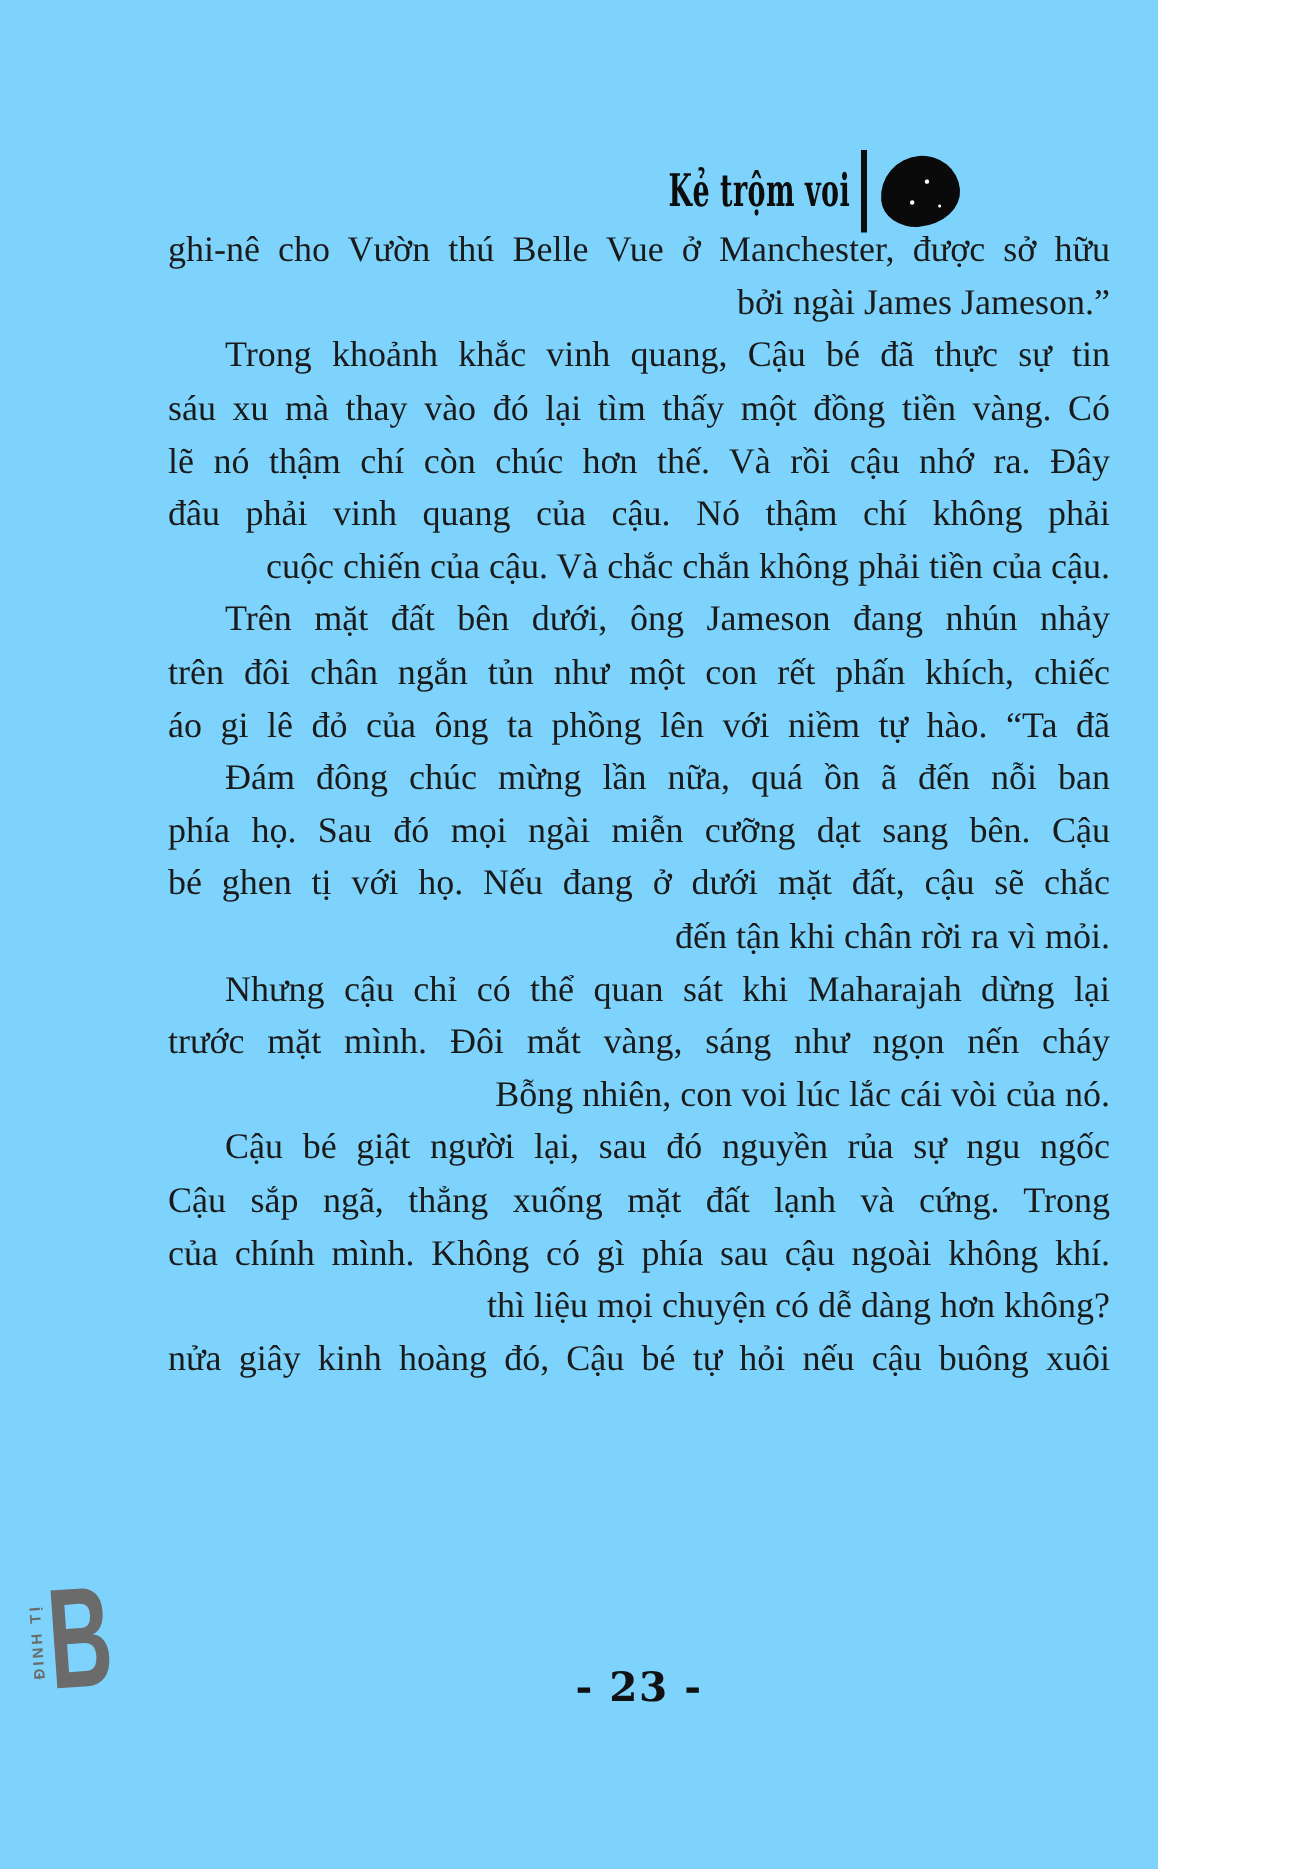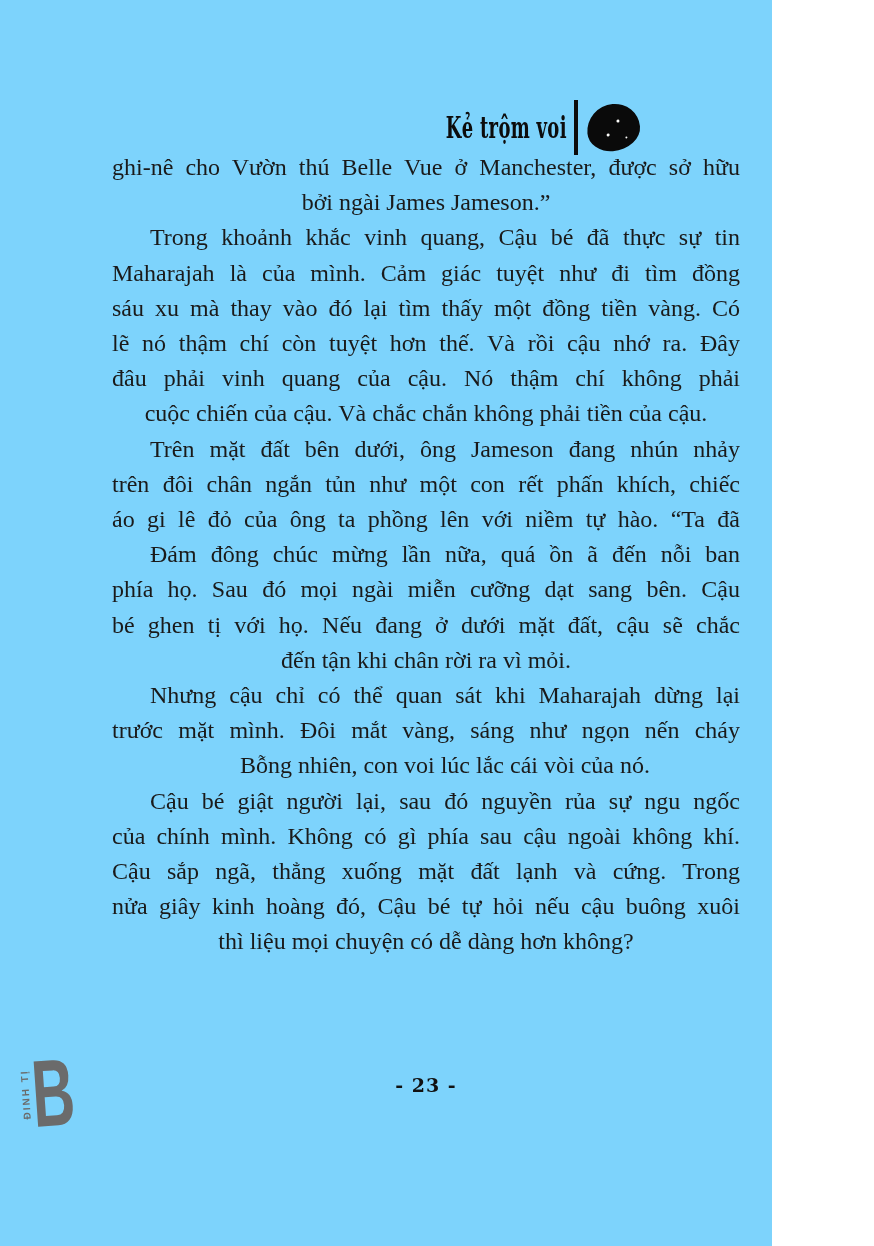--- a/index.html
+++ b/index.html
@@ -37,30 +37,30 @@
     content:""; position:absolute; left:56%; top:34%;
     width:3px; height:3px; background:#fcfcfa; border-radius:50%;
     box-shadow:-11px 13px 0 0 #fcfcfa, 7px 17px 0 -0.5px #fcfcfa;
   }
 
   
   .body-text {
     position:absolute; left:112px; top:150px; width:628px;
     font-size:24px; color:#1a1a1a;
   }
-  .line { line-height:35.2px; text-align:center; }
+  .line { line-height:35.2px; text-align:right; }
   .line.just { text-align:justify; text-align-last:justify; }
   .line.ind  { text-indent:38px; }
 
   
   .page-number {
-    position:absolute; left:112px; width:628px; top:1074px;
+    position:absolute; left:112px; width:628px; top:1110px;
     text-align:center;
     font-family:"DejaVu Serif",serif;
-    font-weight:700; font-size:19px; color:#111;
+    font-weight:700; font-size:27px; color:#111;
     letter-spacing:1px;
   }
 
   
   .pub-logo {
     position:absolute; left:20px; top:1052px;
     display:flex; align-items:center;
     transform:rotate(-4deg);
     color:#6b6b6b;
   }
@@ -84,40 +84,39 @@
   <div class="header">
     <span class="running-title">Kẻ trộm voi</span>
     <span class="header-bar"></span>
     <span class="ink-blob"></span>
   </div>
 
   <div class="body-text">
       <div class="line just">ghi-nê cho Vườn thú Belle Vue ở Manchester, được sở hữu</div>
       <div class="line">bởi ngài James Jameson.”</div>
       <div class="line just ind">Trong khoảnh khắc vinh quang, Cậu bé đã thực sự tin</div>
-      <div class="line just">Maharajah là của mình. Cảm giác tuyệt như đi tìm đồng</div>
       <div class="line just">sáu xu mà thay vào đó lại tìm thấy một đồng tiền vàng. Có</div>
-      <div class="line just">lẽ nó thậm chí còn tuyệt hơn thế. Và rồi cậu nhớ ra. Đây</div>
+      <div class="line just">lẽ nó thậm chí còn chúc hơn thế. Và rồi cậu nhớ ra. Đây</div>
       <div class="line just">đâu phải vinh quang của cậu. Nó thậm chí không phải</div>
       <div class="line">cuộc chiến của cậu. Và chắc chắn không phải tiền của cậu.</div>
       <div class="line just ind">Trên mặt đất bên dưới, ông Jameson đang nhún nhảy</div>
       <div class="line just">trên đôi chân ngắn tủn như một con rết phấn khích, chiếc</div>
       <div class="line just">áo gi lê đỏ của ông ta phồng lên với niềm tự hào. “Ta đã</div>
       <div class="line just ind">Đám đông chúc mừng lần nữa, quá ồn ã đến nỗi ban</div>
       <div class="line just">phía họ. Sau đó mọi ngài miễn cưỡng dạt sang bên. Cậu</div>
       <div class="line just">bé ghen tị với họ. Nếu đang ở dưới mặt đất, cậu sẽ chắc</div>
       <div class="line">đến tận khi chân rời ra vì mỏi.</div>
       <div class="line just ind">Nhưng cậu chỉ có thể quan sát khi Maharajah dừng lại</div>
       <div class="line just">trước mặt mình. Đôi mắt vàng, sáng như ngọn nến cháy</div>
       <div class="line ind">Bỗng nhiên, con voi lúc lắc cái vòi của nó.</div>
       <div class="line just ind">Cậu bé giật người lại, sau đó nguyền rủa sự ngu ngốc</div>
+      <div class="line just">Cậu sắp ngã, thẳng xuống mặt đất lạnh và cứng. Trong</div>
       <div class="line just">của chính mình. Không có gì phía sau cậu ngoài không khí.</div>
-      <div class="line just">Cậu sắp ngã, thẳng xuống mặt đất lạnh và cứng. Trong</div>
+      <div class="line">thì liệu mọi chuyện có dễ dàng hơn không?</div>
       <div class="line just">nửa giây kinh hoàng đó, Cậu bé tự hỏi nếu cậu buông xuôi</div>
-      <div class="line">thì liệu mọi chuyện có dễ dàng hơn không?</div>
     </div>
 
   <div class="page-number">- 23 -</div>
 
   <div class="pub-logo">
     <span class="pub-logo-text">ĐINH TỊ</span>
     <span class="pub-logo-mark">B</span>
   </div>
 
 </div>

